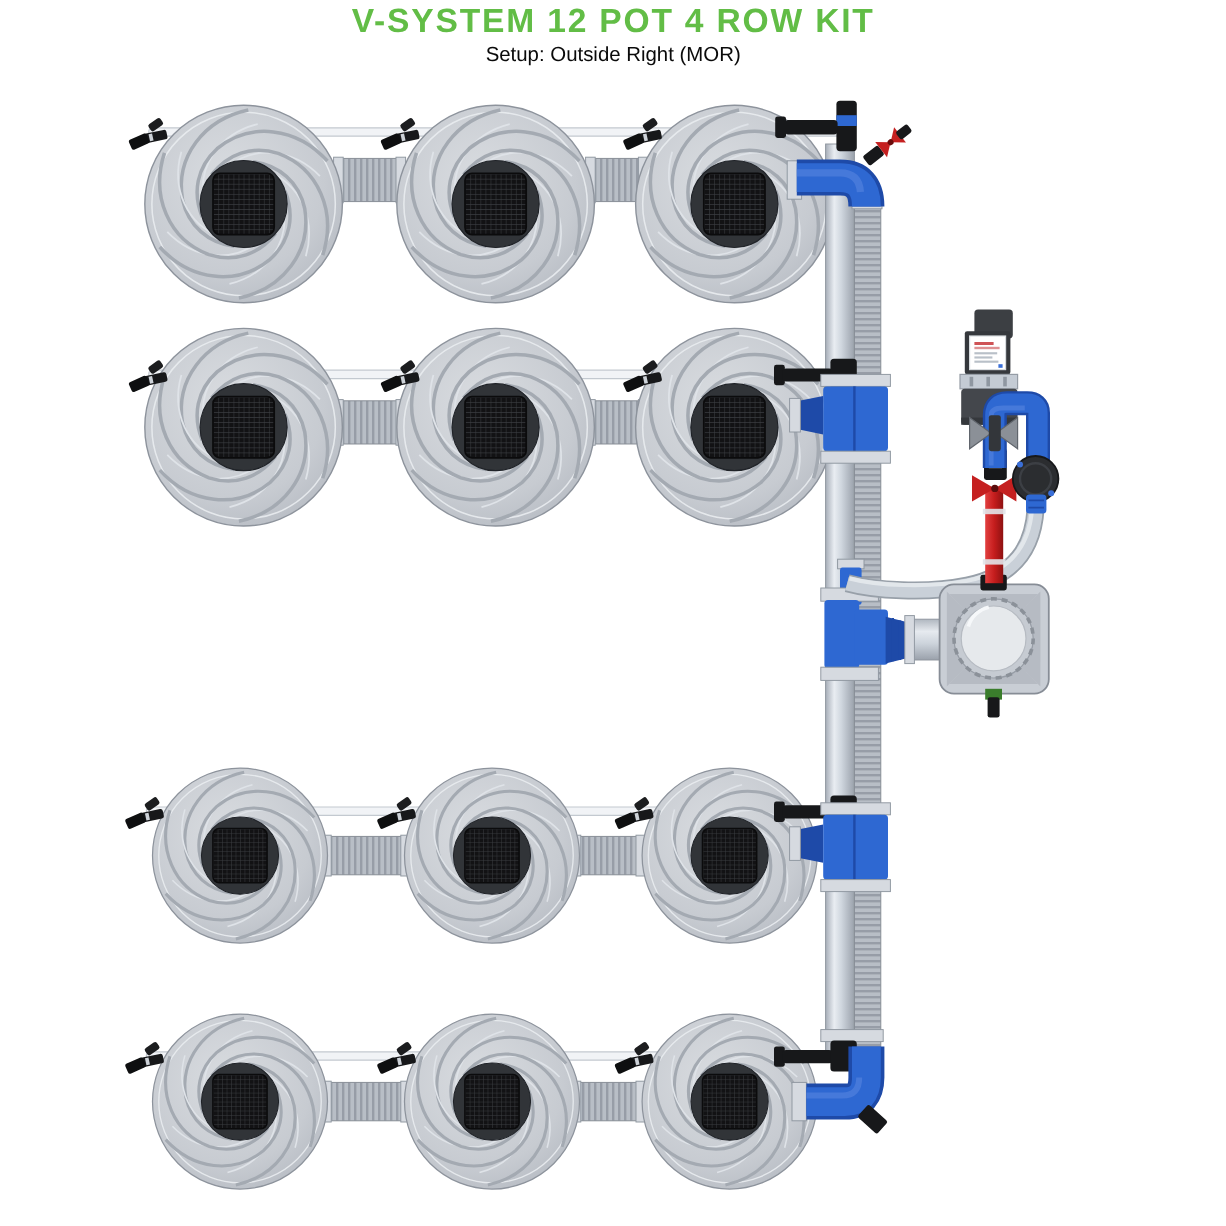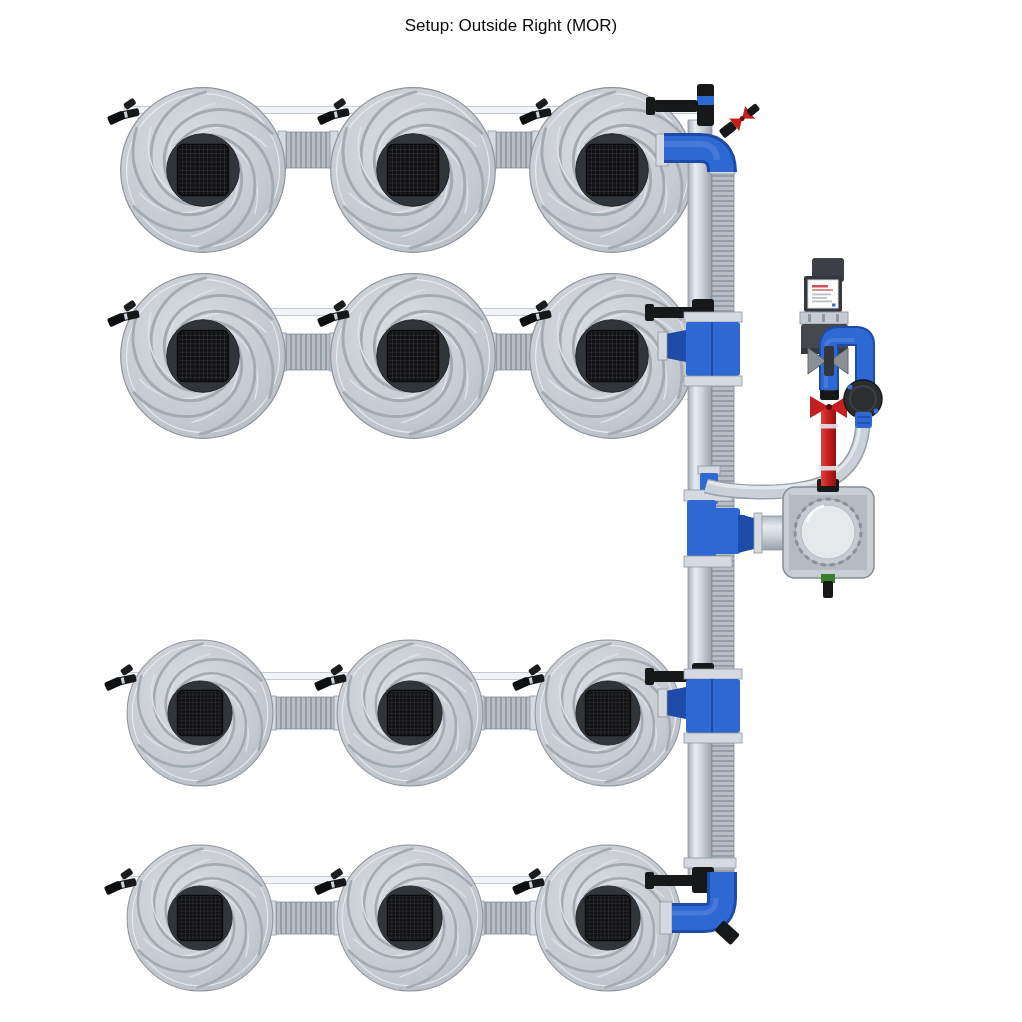--- a/index.html
+++ b/index.html
@@ -1,21 +1,21 @@
 <!DOCTYPE html>
 <html style="--title-green: #62bd46; --text-black: #0a0a0a; --fitting-blue: #2e68d2; --fitting-blue-dark: #1e4aa8; --pipe-red: #c52020; --hose-gray: #c9d0d8; --black-fitting: #17181a; --pot-gray: #c9cdd3; --controller-gray: #44474c; --reservoir-gray: #c9ced5; --drain-green: #3a7d2c;"><head>
 <meta charset="utf-8">
 <style>
   html,body{margin:0;padding:0;background:#fff;}
   .stage{position:relative;width:1022px;height:1022px;background:#fff;overflow:hidden;
          font-family:"Liberation Sans",sans-serif;}
   .hdr{position:absolute;left:0;top:2px;width:100%;text-align:center;z-index:5;}
   .title{font-size:28px;font-weight:800;letter-spacing:1.5px;color:var(--title-green,#62bd46);
          font-family:"Liberation Sans",sans-serif;}
-  .subtitle{font-size:17px;font-weight:400;color:var(--text-black,#0a0a0a);margin-top:14px;}
+  .subtitle{font-size:17px;font-weight:400;color:var(--text-black,#0a0a0a);margin-top:2px;}
   svg{position:absolute;left:0;top:0;}
   .blu{fill:var(--fitting-blue,#2e68d2);}
   .blud{fill:var(--fitting-blue-dark,#1e4aa8);}
   .blk{fill:var(--black-fitting,#17181a);}
   .met{fill:#d6dae0;stroke:#8f97a0;stroke-width:.8;}
   .thin{fill:#f1f3f6;stroke:#c3c9d0;stroke-width:1;}
   .corr{stroke:#868c95;stroke-width:.8;}
   .elb-o{fill:none;stroke:var(--fitting-blue-dark,#1e4aa8);}
   .elb{fill:none;stroke:var(--fitting-blue,#2e68d2);}
   .elb-h{fill:none;stroke:#5b87e0;opacity:.55;}
@@ -23,20 +23,21 @@
   .hose{fill:none;stroke:var(--hose-gray,#c9d0d8);}
   .hose-h{fill:none;stroke:#e8ecf0;opacity:.8;}
   .red{fill:var(--pipe-red,#c52020);}
   .grn{fill:var(--drain-green,#3a7d2c);}
 </style>
 </head>
 <body>
 
 <div class="stage">
   <div class="hdr">
+    <div class="title">V-SYSTEM 12 POT 4 ROW KIT</div>
     <div class="subtitle">Setup: Outside Right (MOR)</div>
   </div>
 
   <svg width="1022" height="1022" viewBox="0 0 1022 1022">
     <defs>
       <radialGradient id="potGrad" cx="0.42" cy="0.38" r="0.75">
         <stop offset="0" stop-color="#d9dce0"></stop>
         <stop offset="0.65" stop-color="#c7cbd1"></stop>
         <stop offset="1" stop-color="#b2b7bf"></stop>
       </radialGradient>

